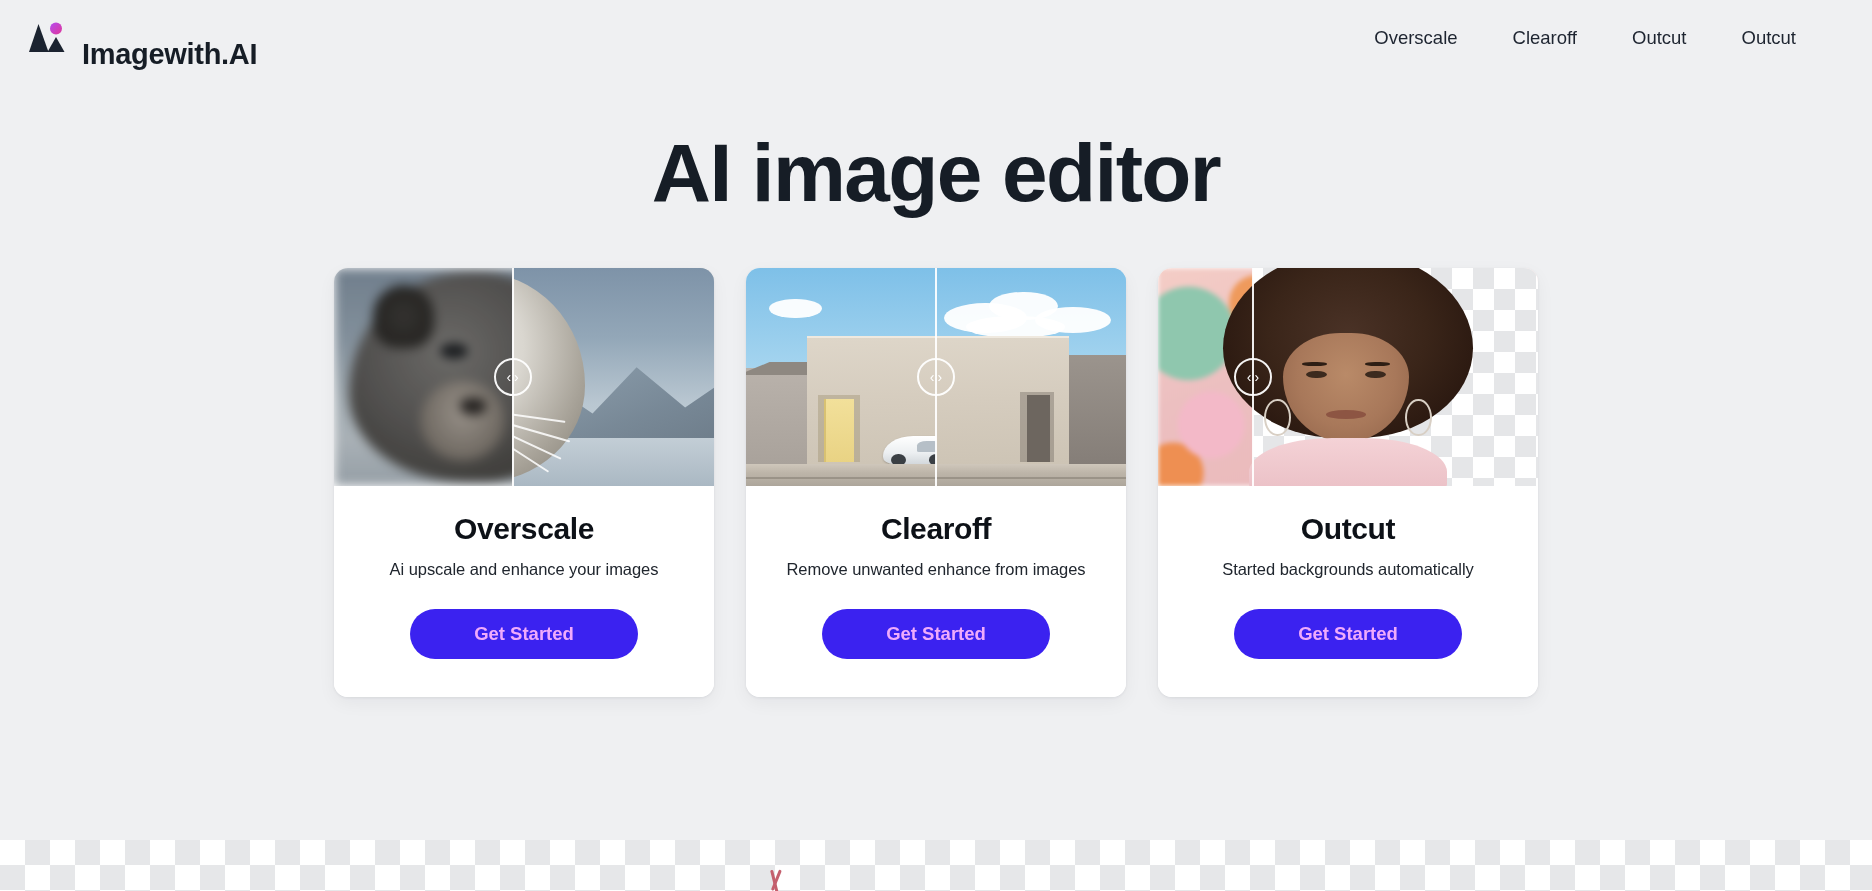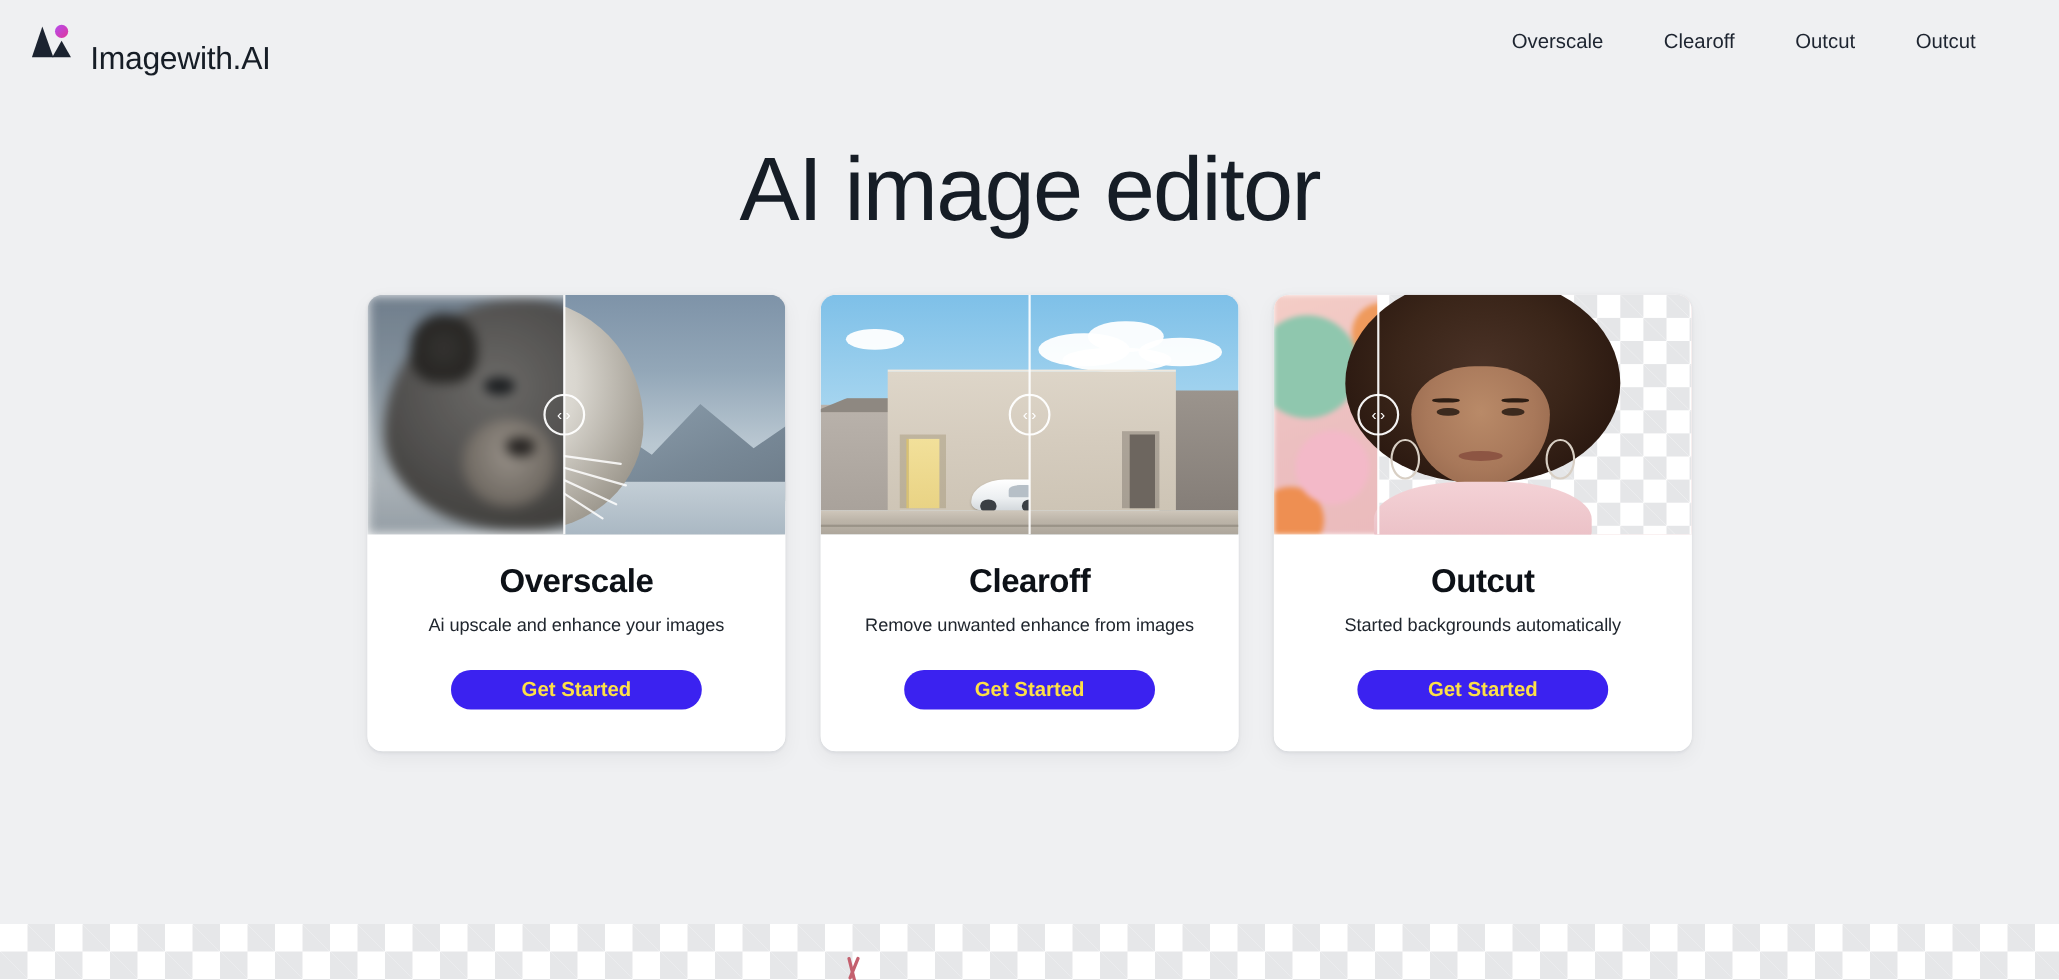--- a/index.html
+++ b/index.html
@@ -36,21 +36,21 @@
 
   .brand-mark {
     width: 40px;
     height: 34px;
     position: relative;
     flex: 0 0 auto;
   }
 
   .brand-name {
     font-size: 29px;
-    font-weight: 400;
+    font-weight: 700;
     letter-spacing: -0.3px;
     color: #161d26;
     white-space: nowrap;
     margin-top: 32px;
   }
 
   .nav-spacer { flex: 1 1 auto; }
 
   .main-nav {
     display: flex;
@@ -108,21 +108,21 @@
   }
 
   
   .hero {
     text-align: center;
     padding-top: 54px;
   }
 
   .hero-title {
     font-size: 82px;
-    font-weight: 400;
+    font-weight: 700;
     letter-spacing: -1.6px;
     line-height: 1.05;
     color: #161d26;
   }
 
   .hero-subtitle {
     margin-top: 30px;
     font-size: 25px;
     font-weight: 400;
     color: #262d38;
@@ -470,25 +470,25 @@
     color: #20262e;
     letter-spacing: -0.05px;
   }
 
   .btn-get-started {
     margin: 30px auto 0;
     display: flex;
     align-items: center;
     justify-content: center;
     width: 228px;
-    height: 36px;
+    height: 50px;
     border: none;
     border-radius: 999px;
     background: #3b22f0;
-    color: #fde047;
+    color: #f0abfc;
     font-family: inherit;
     font-size: 18.5px;
     font-weight: 700;
     cursor: pointer;
   }
 
   
   .bottom-strip {
     position: absolute;
     left: 0; right: 0;

